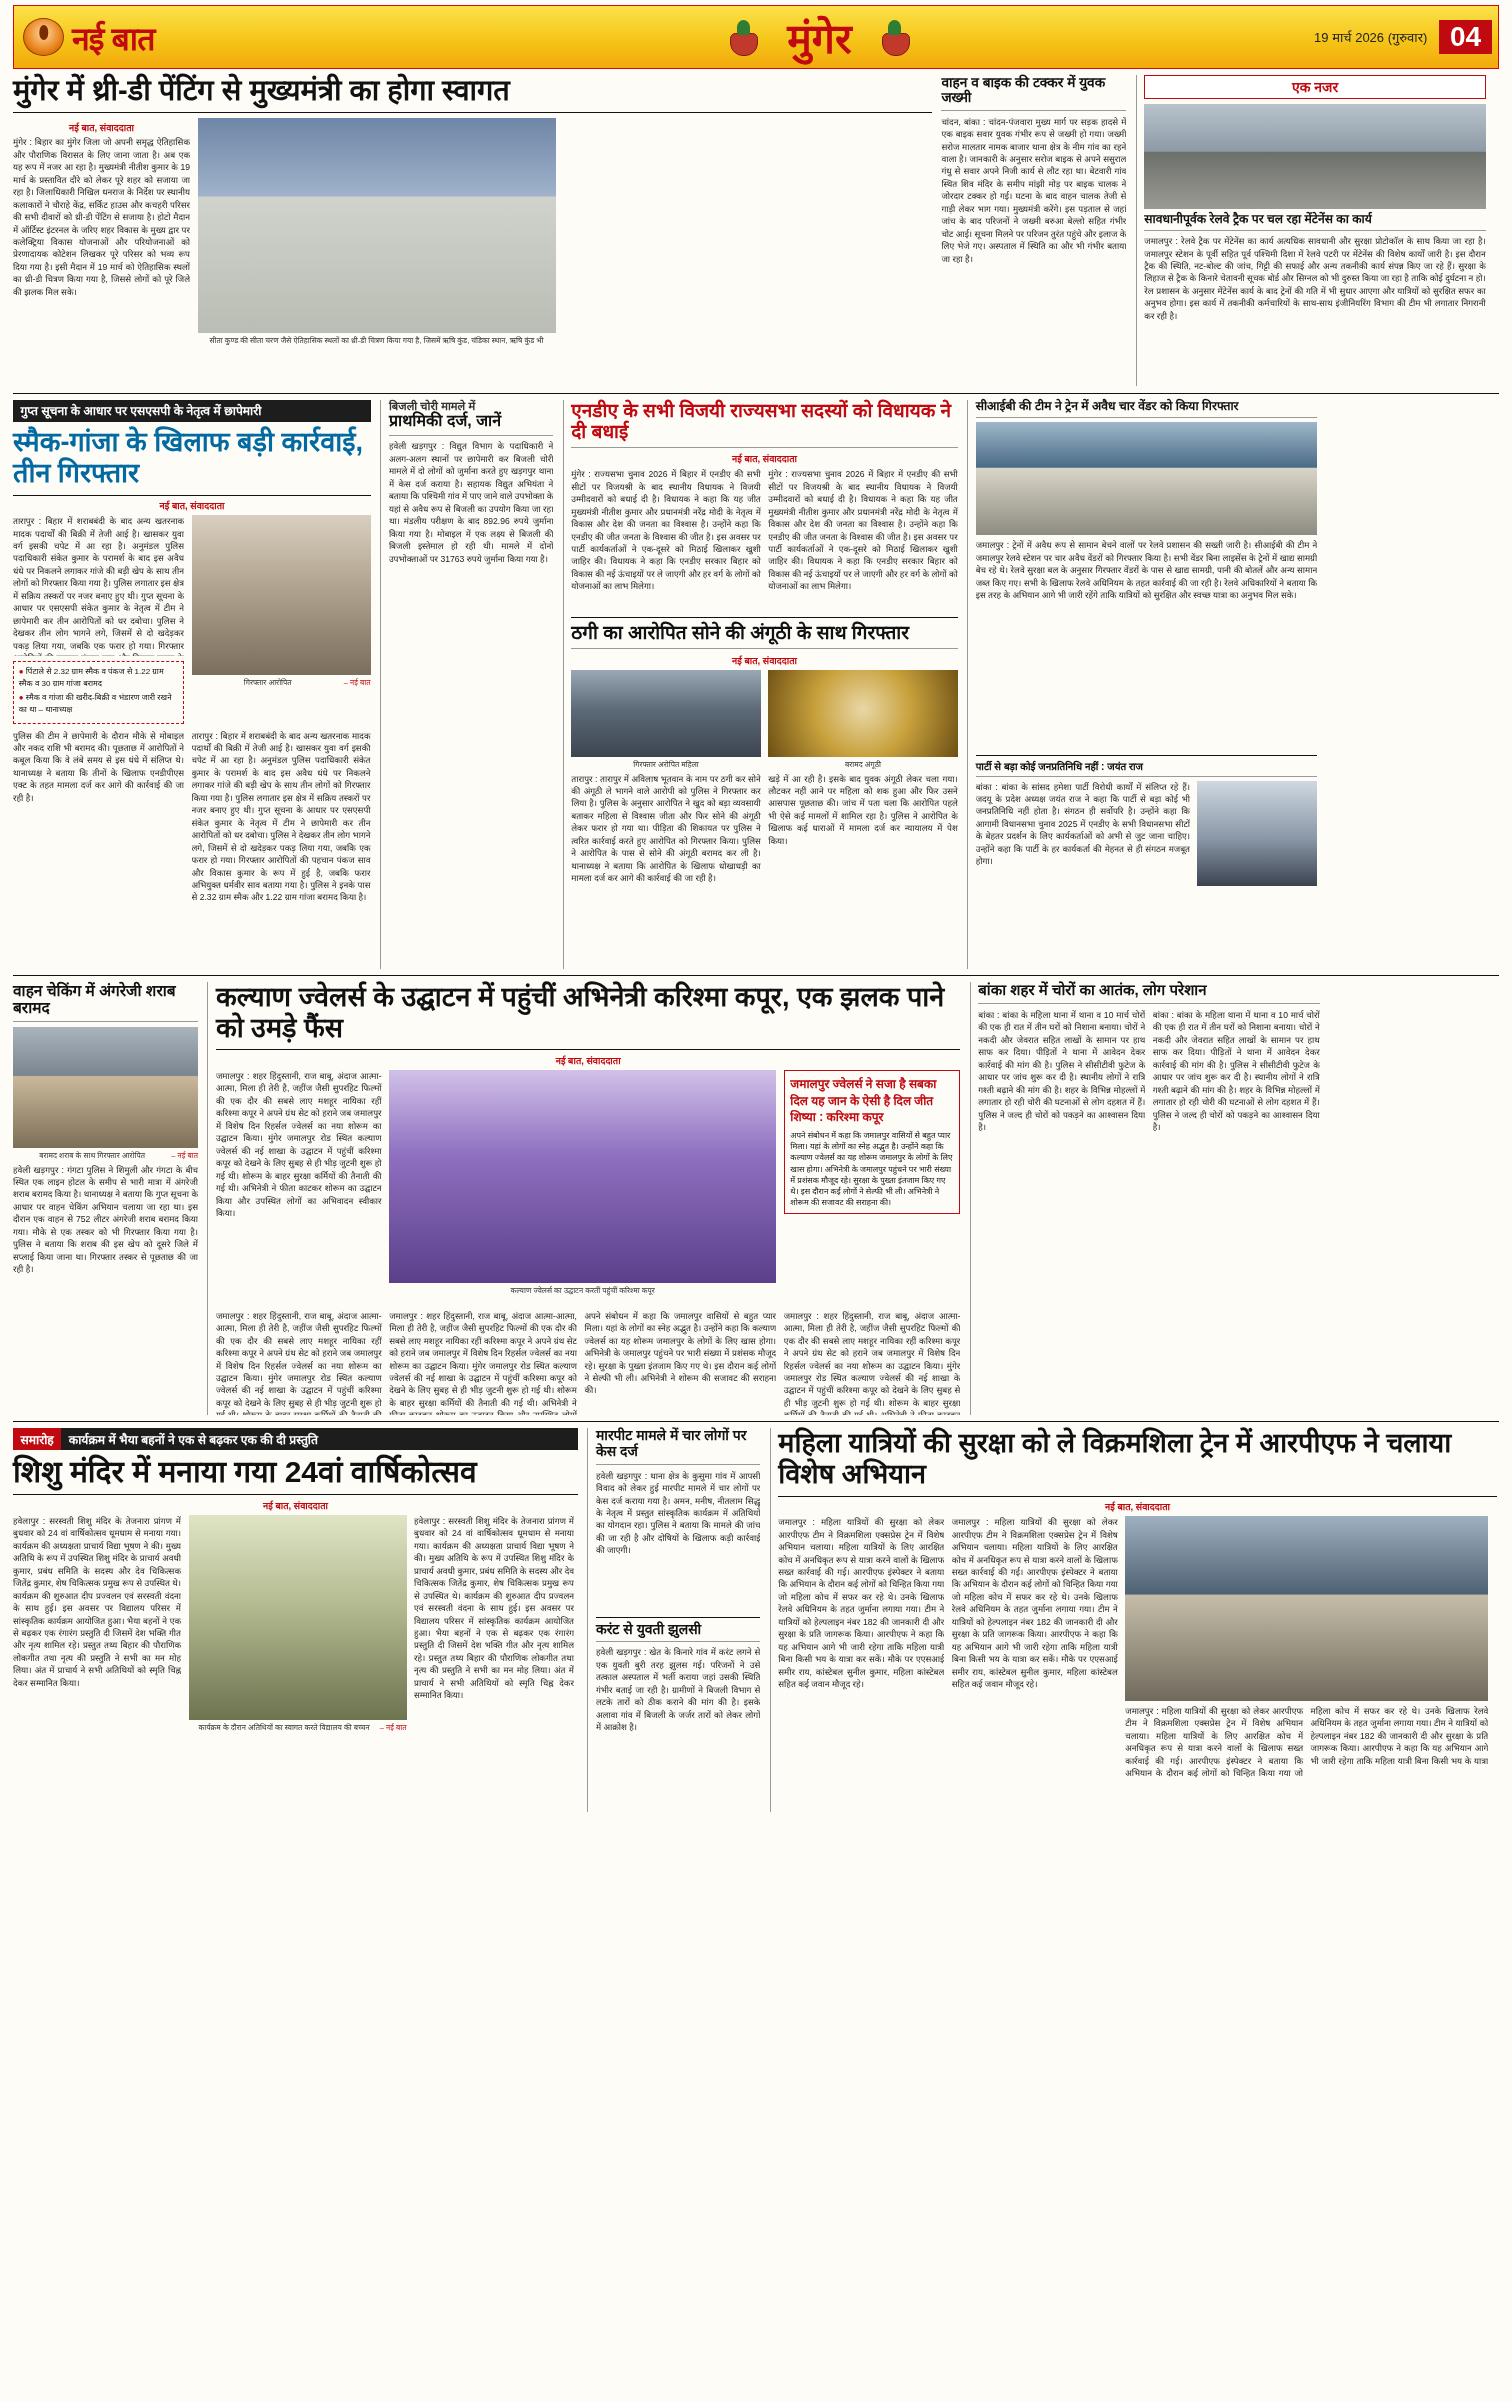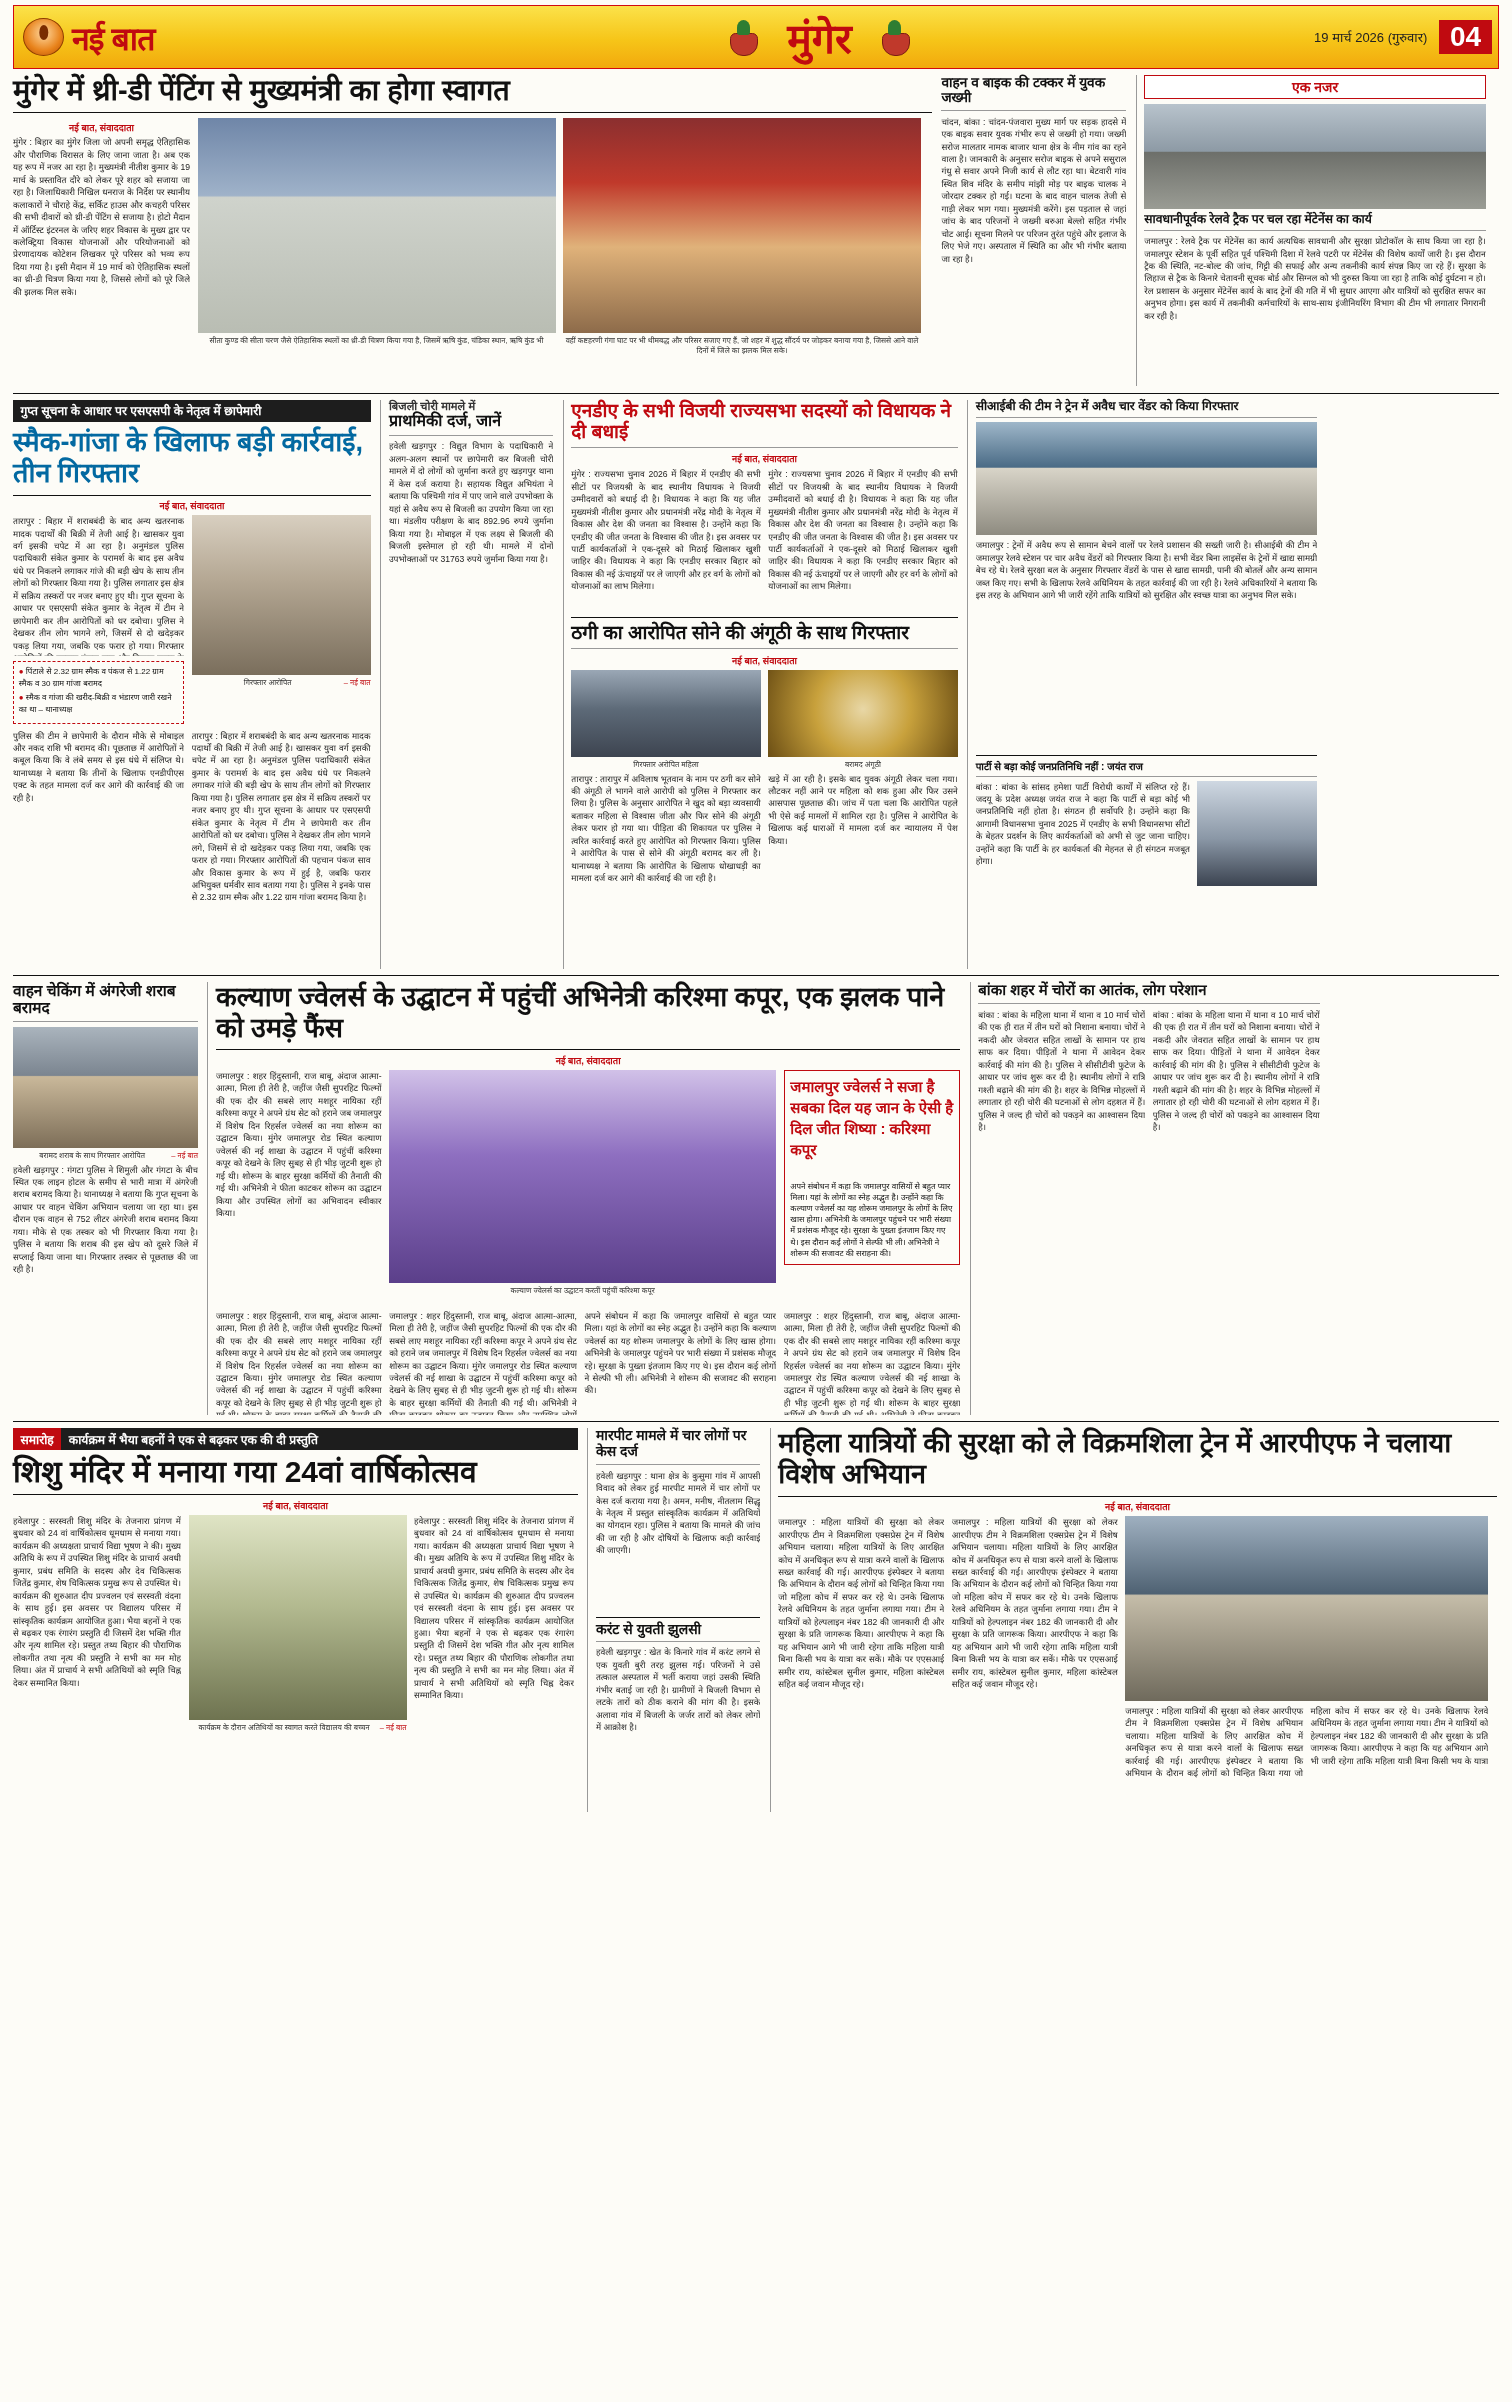--- a/index.html
+++ b/index.html
@@ -84,21 +84,21 @@
     background:#c00a10; color:#fff; font-weight:bold; font-size:12.2px;
     padding:2.8px 7.5px;
   }
   .kicker {
     background:#1d1d1d; color:#fff; font-size:12.2px; font-weight:bold;
     padding:2.8px 7.5px; display:inline-block;
   }
   .box-note {
     border:0.9px solid #c00a10; padding:4.7px 5.6px; font-size:8px; line-height:1.4;
   }
-  .box-red-head { color:#c00a10; font-weight:bold; font-size:15px; margin-bottom:21px;}
+  .box-red-head { color:#c00a10; font-weight:bold; font-size:12px; margin-bottom:4px;}
   .bullet-box { border:0.9px dashed #c00a10; padding:4.7px; font-size:8px; line-height:1.5;}
   .bullet-box div { margin-bottom:1.9px; }
   .dot { color:#c00a10; font-weight:bold; }
 </style>
 </head>
 <body>
 
 <div class="page">
 
   <div class="masthead">
@@ -123,24 +123,20 @@
       <div class="hl" style="font-size:29px; line-height:1.1;">मुंगेर में थ्री-डी पेंटिंग से मुख्यमंत्री का होगा स्वागत</div>
       <div class="rule" style="margin:5.6px 0 4.7px;"></div>
       <div style="display:flex; gap:7.5px;">
         <div style="width:177px;">
           <div class="byline">नई बात, संवाददाता</div>
           <div class="body-txt" style="height:250px;">मुंगेर : बिहार का मुंगेर जिला जो अपनी समृद्ध ऐतिहासिक और पौराणिक विरासत के लिए जाना जाता है। अब एक यह रूप में नजर आ रहा है। मुख्यमंत्री नीतीश कुमार के 19 मार्च के प्रस्तावित दौरे को लेकर पूरे शहर को सजाया जा रहा है। जिलाधिकारी निखिल धनराज के निर्देश पर स्थानीय कलाकारों ने चौराहे केंद्र, सर्किट हाउस और कचहरी परिसर की सभी दीवारों को थ्री-डी पेंटिंग से सजाया है। होटो मैदान में ऑर्टिस्ट इंटरनल के जरिए शहर विकास के मुख्य द्वार पर कलेक्ट्रिया विकास योजनाओं और परियोजनाओं को प्रेरणादायक कोटेशन लिखकर पूरे परिसर को भव्य रूप दिया गया है। इसी मैदान में 19 मार्च को ऐतिहासिक स्थलों का थ्री-डी चित्रण किया गया है, जिससे लोगों को पूरे जिले की झलक मिल सके।</div>
         </div>
         <div style="width:358px;">
           <div class="photo ph-temple" style="height:215px;"></div>
           <div class="cap">सीता कुण्ड की सीता चरण जैसे ऐतिहासिक स्थलों का थ्री-डी चित्रण किया गया है, जिसमें ऋषि कुंड, चंडिका स्थान, ऋषि कुंड भी</div>
-        </div>
-        <div style="width:358px;">
-          <div class="photo ph-tunnel" style="height:215px;"></div>
-          <div class="cap">वहीं कष्टहरणी गंगा घाट पर भी थीमबद्ध और परिसर सजाए गए हैं, जो शहर में शुद्ध सौंदर्य पर जोड़कर बनाया गया है, जिससे आने वाले दिनों में जिले का झलक मिल सके।</div>
         </div>
       </div>
     </div>
 
     <div style="width:185px;">
       <div class="hl" style="font-size:13.7px;">वाहन व बाइक की टक्कर में युवक जख्मी</div>
       <div class="thin-rule" style="margin:4.7px 0;"></div>
       <div class="body-txt" style="height:264px;">चांदन, बांका : चांदन-पंजवारा मुख्य मार्ग पर सड़क हादसे में एक बाइक सवार युवक गंभीर रूप से जख्मी हो गया। जख्मी सरोज मालतार नामक बाजार थाना क्षेत्र के नीम गांव का रहने वाला है। जानकारी के अनुसार सरोज बाइक से अपने ससुराल गंधु से सवार अपने निजी कार्य से लौट रहा था। बेटवारी गांव स्थित शिव मंदिर के समीप मांझी मोड़ पर बाइक चालक ने जोरदार टक्कर हो गई। घटना के बाद वाहन चालक तेजी से गाड़ी लेकर भाग गया। मुख्यमंत्री करेंगे। इस पड़ताल से जहां जांच के बाद परिजनों ने जख्मी बरुआ बेल्लो सहित गंभीर चोट आई। सूचना मिलने पर परिजन तुरंत पहुंचे और इलाज के लिए भेजे गए। अस्पताल में स्थिति का और भी गंभीर बताया जा रहा है।</div>
     </div>
 

